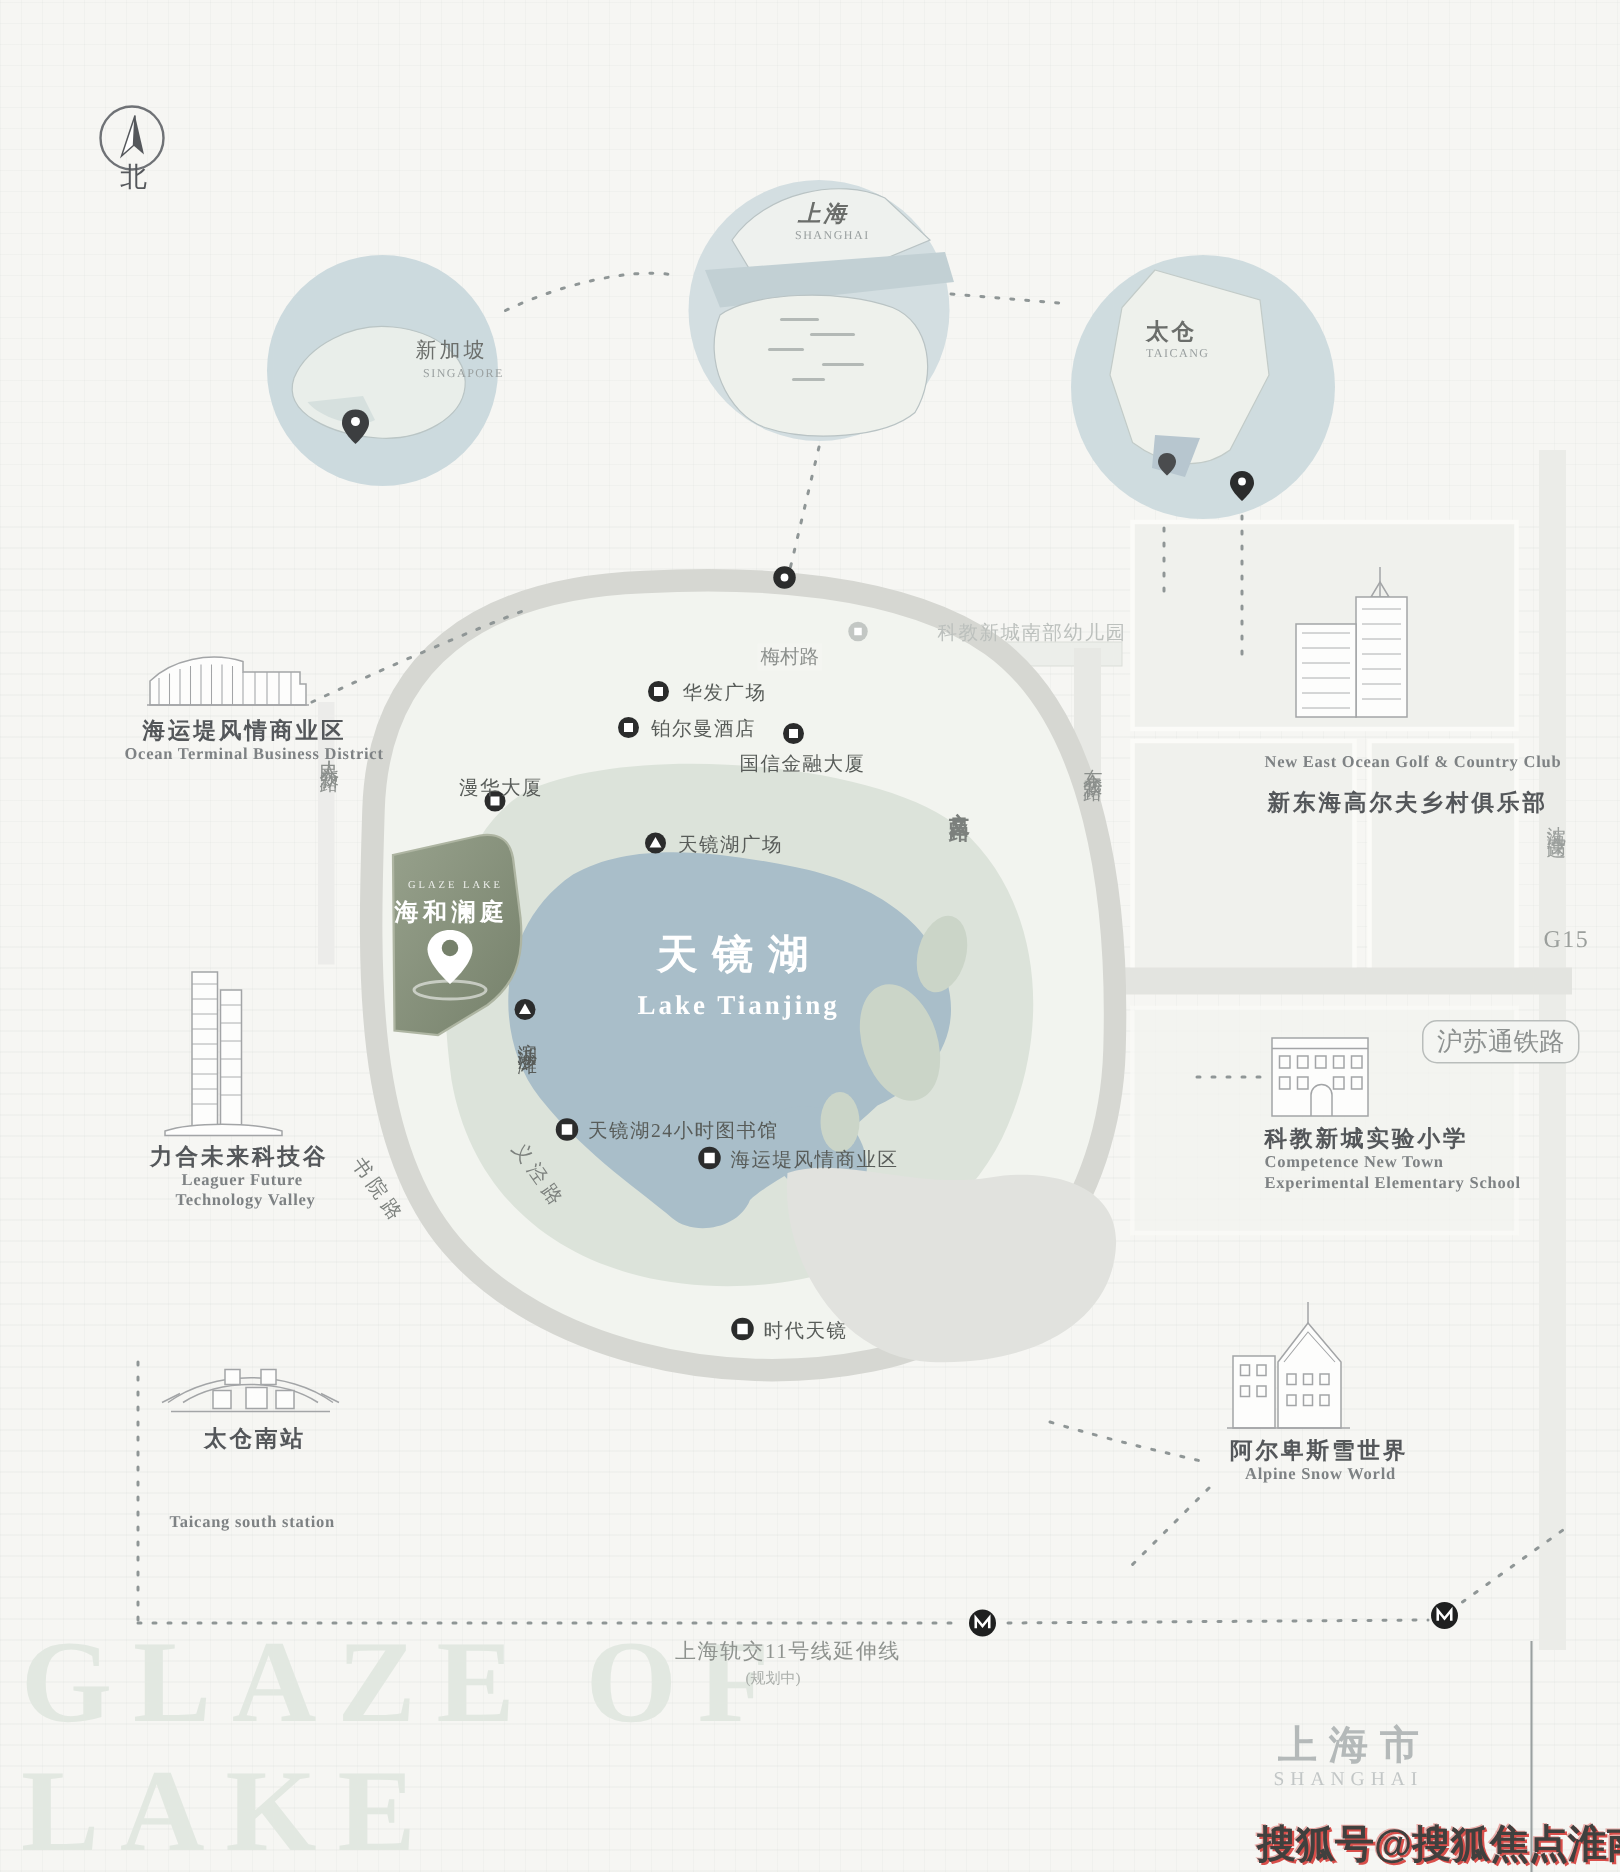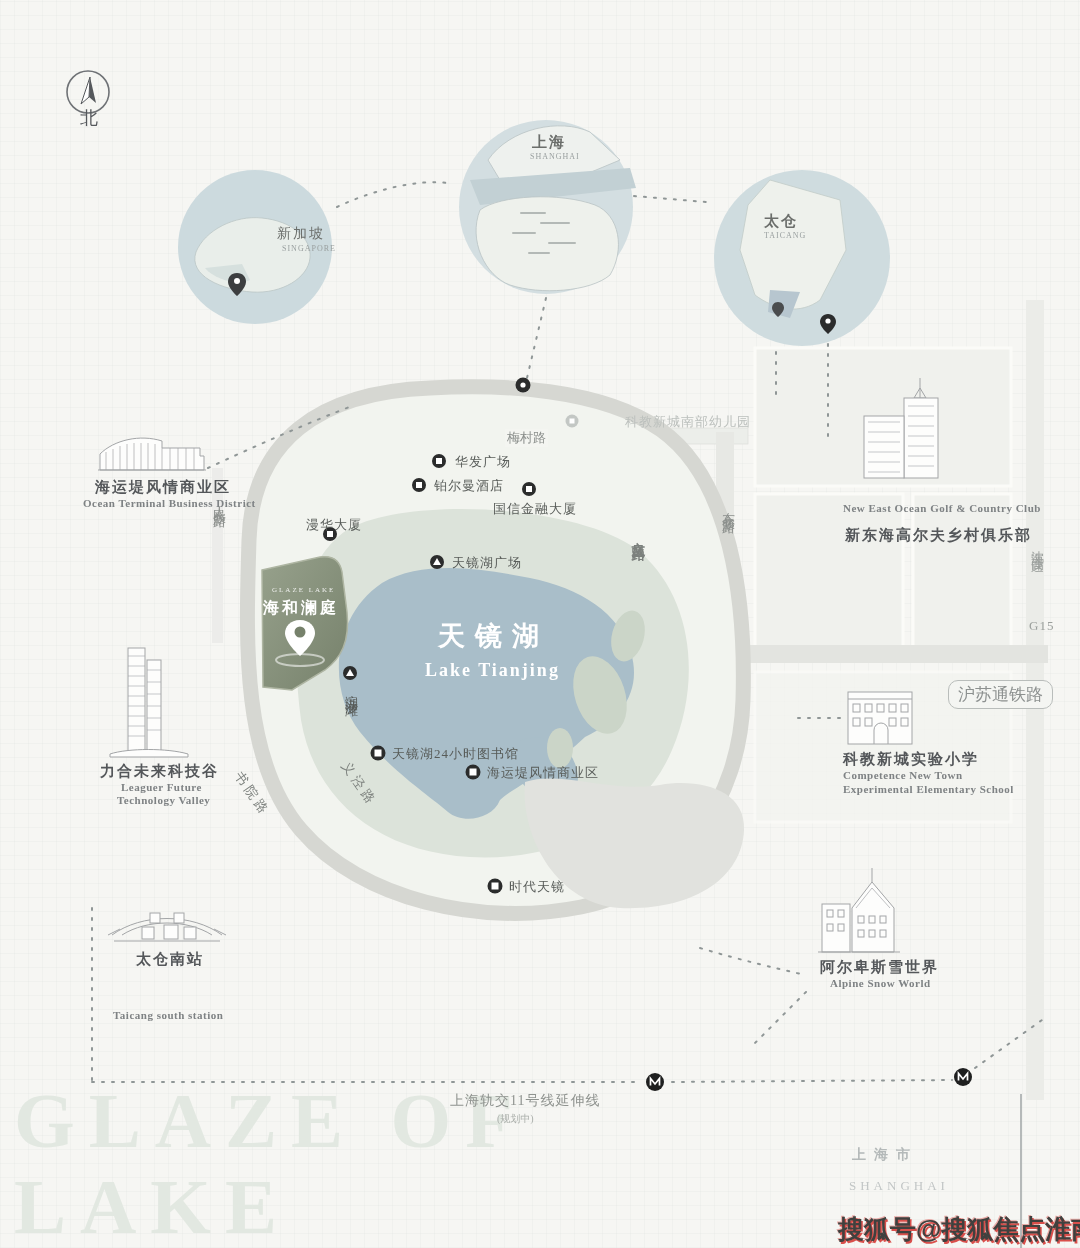--- a/index.html
+++ b/index.html
@@ -270,39 +270,39 @@
       </g>
     </g>
 
     <line x1="1021" y1="1094" x2="1021" y2="1248" stroke="#9aa0a0" stroke-width="1.4"></line>
   </svg>
 
   <div class="lbl" style="left:80px;top:106px;font-size:18px;color:#55585c;">北</div>
 
   <div class="lbl" style="left:277px;top:225px;font-size:14px;font-weight:normal;color:#6b6e6b;letter-spacing:2px;">新加坡</div>
   <div class="lbl tiny" style="left:282px;top:244px;">SINGAPORE</div>
-  <div class="lbl" style="left:532px;top:133px;font-size:15px;font-weight:bold;color:#6b6e6b;letter-spacing:2px;">上海</div>
+  <div class="lbl" style="left:532px;top:133px;font-size:15px;font-weight:bold;color:#6b6e6b;letter-spacing:2px;font-style:italic;">上海</div>
   <div class="lbl tiny" style="left:530px;top:152px;">SHANGHAI</div>
   <div class="lbl" style="left:764px;top:212px;font-size:15px;font-weight:bold;color:#6b6e6b;letter-spacing:2px;">太仓</div>
   <div class="lbl tiny" style="left:764px;top:231px;">TAICANG</div>
 
   <div class="lbl" style="left:272px;top:586px;font-size:7px;color:rgba(255,255,255,0.85);letter-spacing:2px;">GLAZE LAKE</div>
   <div class="lbl" style="left:263px;top:598px;font-size:16px;font-weight:bold;color:#ffffff;letter-spacing:3px;">海和澜庭</div>
 
   <div class="lbl" style="left:438px;top:618px;font-size:27px;font-weight:bold;color:#ffffff;letter-spacing:10px;">天镜湖</div>
   <div class="lbl" style="left:425px;top:660px;font-size:18px;font-weight:bold;color:#ffffff;letter-spacing:2px;">Lake Tianjing</div>
 
   <div class="lbl cn-road" style="left:505px;top:429px;font-size:13px;background:rgba(246,246,243,0.55);padding:0 2px;">梅村路</div>
   <div class="lbl cn-road v" style="left:210px;top:496px;font-size:13px;">人民新路</div>
   <div class="lbl v" style="left:629px;top:530px;font-size:14px;color:#7c807d;font-weight:bold;">文昌路</div>
   <div class="lbl cn-road v" style="left:719px;top:502px;font-size:13px;">东仓新路</div>
   <div class="lbl" style="left:245px;top:768px;font-size:13px;color:#7c807d;letter-spacing:4px;transform:rotate(55deg);transform-origin:left top;">书院路</div>
   <div class="lbl" style="left:352px;top:758px;font-size:13px;color:#7c807d;letter-spacing:4px;transform:rotate(55deg);transform-origin:left top;">义泾路</div>
   <div class="lbl v" style="left:1028px;top:540px;font-size:13px;color:#9b9f9c;">沈海高速</div>
-  <div class="lbl" style="left:1029px;top:618px;font-size:13px;color:#9b9f9c;letter-spacing:1px;">G15</div>
+  <div class="lbl" style="left:1029px;top:618px;font-size:16px;color:#9b9f9c;letter-spacing:1px;">G15</div>
   <div class="lbl" style="left:948px;top:680px;font-size:17px;color:#8d9190;border:1px solid #b9bdbb;border-radius:10px;padding:2px 9px;background:#f4f5f2;">沪苏通铁路</div>
 
   <div class="lbl cn-poi" style="left:455px;top:453px;">华发广场</div>
   <div class="lbl cn-poi" style="left:434px;top:477px;">铂尔曼酒店</div>
   <div class="lbl cn-poi" style="left:493px;top:500px;">国信金融大厦</div>
   <div class="lbl cn-poi" style="left:306px;top:516px;">漫华大厦</div>
   <div class="lbl cn-poi" style="left:452px;top:554px;">天镜湖广场</div>
   <div class="lbl cn-poi v" style="left:342px;top:684px;">滨湖沙滩</div>
   <div class="lbl cn-poi" style="left:392px;top:745px;">天镜湖24小时图书馆</div>
   <div class="lbl cn-poi" style="left:487px;top:764px;">海运堤风情商业区</div>
@@ -325,19 +325,19 @@
   <div class="lbl lm-cn" style="left:843px;top:750px;">科教新城实验小学</div>
   <div class="lbl lm-en" style="left:843px;top:769px;text-align:center;">Competence New Town</div>
   <div class="lbl lm-en" style="left:843px;top:783px;">Experimental Elementary School</div>
 
   <div class="lbl lm-cn" style="left:820px;top:958px;">阿尔卑斯雪世界</div>
   <div class="lbl lm-en" style="left:830px;top:977px;">Alpine Snow World</div>
 
   <div class="lbl" style="left:450px;top:1092px;font-size:14px;color:#8f938f;letter-spacing:1px;">上海轨交11号线延伸线</div>
   <div class="lbl" style="left:497px;top:1112px;font-size:10px;color:#aaaeaa;">(规划中)</div>
 
-  <div class="lbl" style="left:852px;top:1146px;font-size:14px;color:#b4b9b9;letter-spacing:8px;font-weight:bold;">上海市</div>
+  <div class="lbl" style="left:852px;top:1146px;font-size:26px;color:#b4b9b9;letter-spacing:8px;font-weight:bold;">上海市</div>
   <div class="lbl" style="left:849px;top:1178px;font-size:13px;color:#c2c6c6;letter-spacing:4px;">SHANGHAI</div>
 
   <div class="lbl" style="left:838px;top:1212px;font-size:26px;font-weight:bold;letter-spacing:0px;
               font-family:'Liberation Sans','DejaVu Sans',sans-serif;color:#40403e;
               text-shadow:1.5px 1.5px 0 #d94f4b, -1px -1px 0 rgba(217,79,75,0.45);">搜狐号@搜狐焦点淮南站</div>
 </div>
 
 </body></html>

